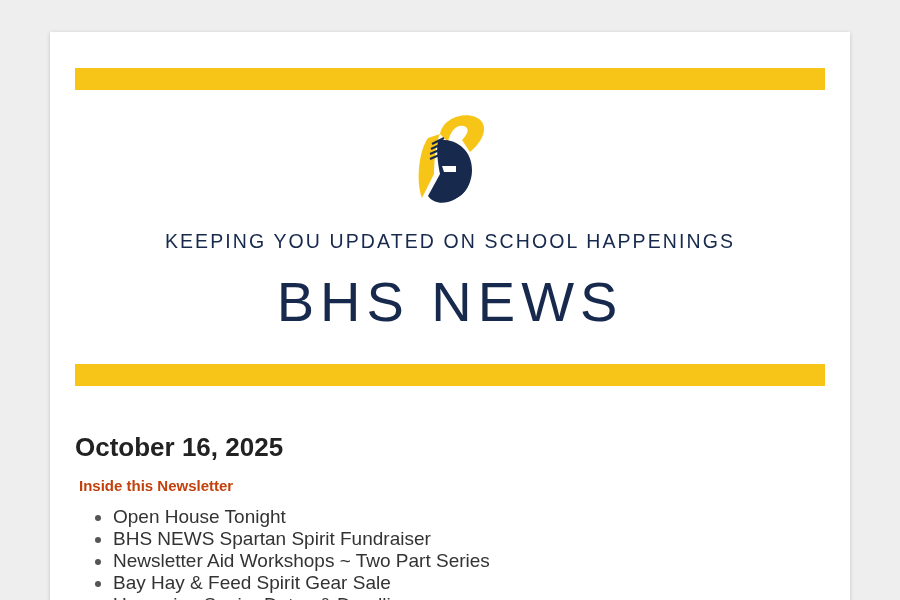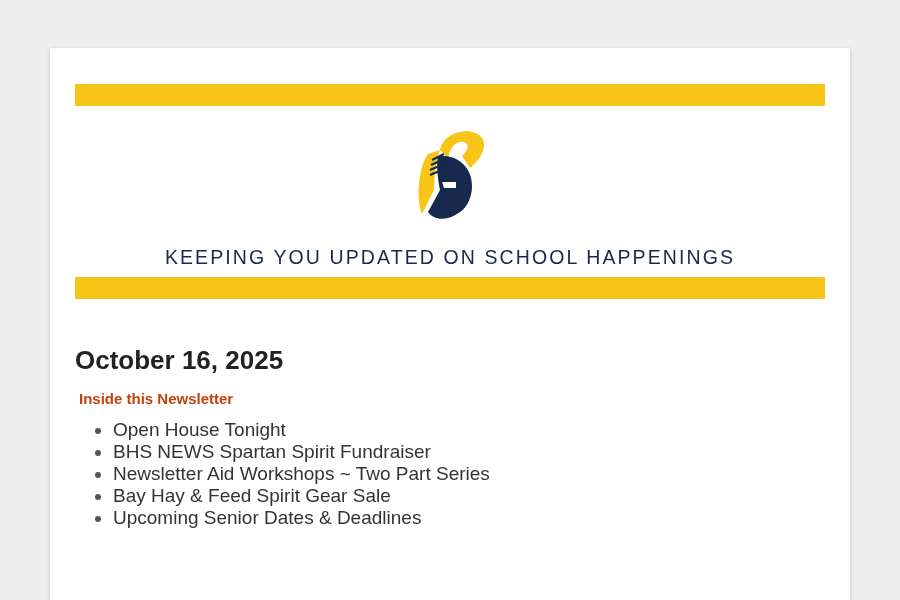--- a/index.html
+++ b/index.html
@@ -12,21 +12,21 @@
     background: #eeeeee;
     font-family: "Liberation Sans", sans-serif;
     overflow: hidden;
   }
   .page-wrap {
     width: 900px;
     height: 440px;
     display: flex;
     justify-content: center;
     box-sizing: border-box;
-    padding-top: 48px;
+    padding-top: 32px;
   }
   .newsletter {
     width: 800px;
     background: #ffffff;
     box-shadow: 0 1px 4px rgba(0,0,0,0.18);
     box-sizing: border-box;
     padding: 0 25px;
     min-height: 600px;
   }
   .bar {
@@ -117,20 +117,21 @@
             <path d="M32 36 L44 30"></path>
             <path d="M31 41 L44 35"></path>
             <path d="M30 46 L44 40"></path>
             <path d="M30 51 L44 45"></path>
           </g>
 
           <path d="M42 58 L56 58 L56 64 L44 64 Z" fill="#ffffff"></path>
         </svg>
       </div>
       <div class="tagline">KEEPING YOU UPDATED ON SCHOOL HAPPENINGS</div>
+      <div class="bhs-title">BHS NEWS</div>
     </div>
 
     <div class="bar bottom"></div>
 
     <div class="spacer-after-bar"></div>
 
     <div class="date-heading">October 16, 2025</div>
     <p class="intro-text">Inside this Newsletter</p>
 
     <ul class="toc">

